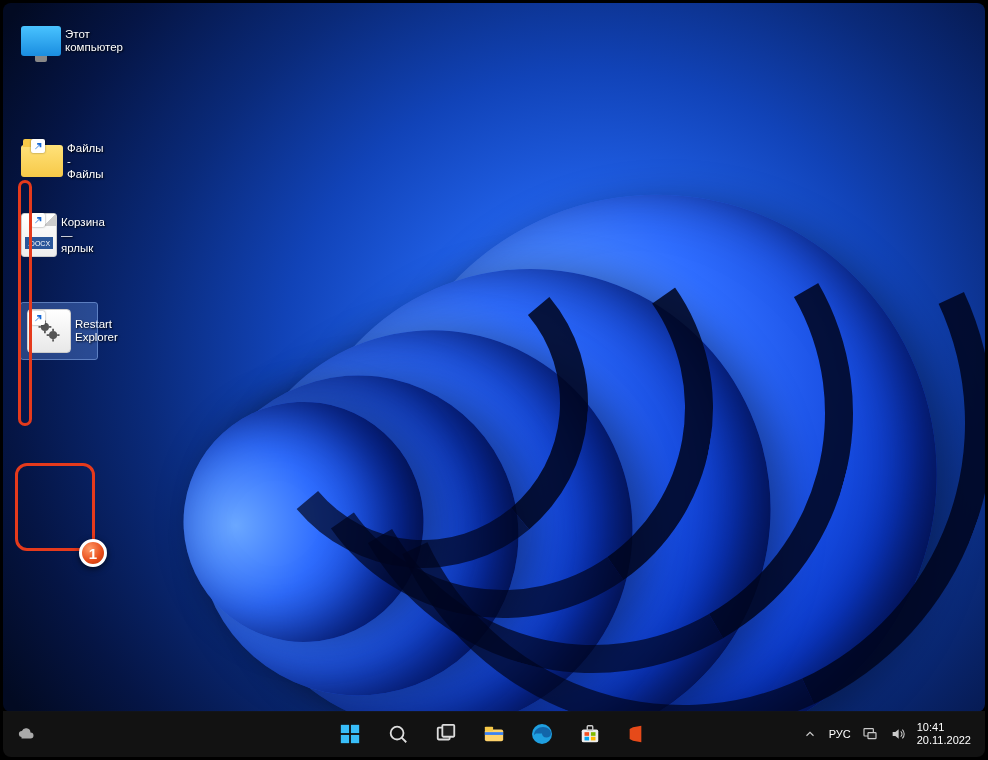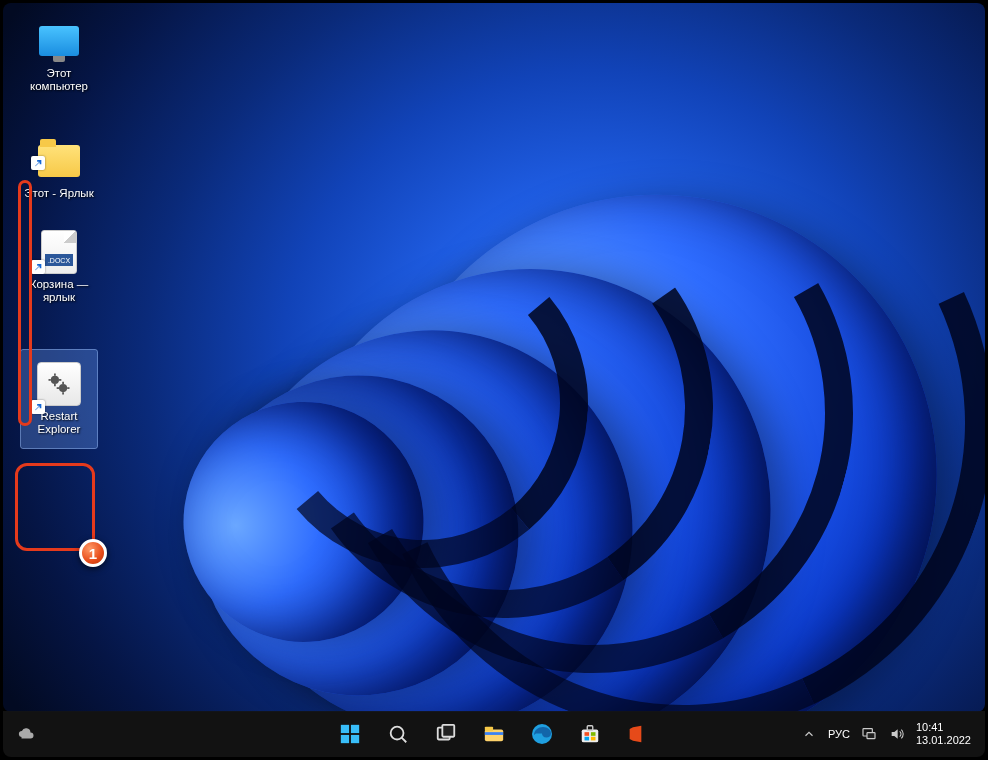--- a/index.html
+++ b/index.html
@@ -31,22 +31,22 @@
     position:absolute; border-radius:50%;
     border: 28px solid transparent;
     border-right-color: rgba(0,5,30,0.85);
     border-bottom-color: rgba(0,5,30,0.7);
   }
 
   
   .icons { position:absolute; left: 18px; top: 16px; display:flex; flex-direction:column; gap: 30px; }
   .row-icons { position:absolute; left: 18px; top: 16px; display:flex; gap: 40px; }
   .icon-item {
-    width: 76px; display:flex; flex-direction:column; align-items:center; gap:4px;
-    text-align:center; cursor: default; position: relative;
+    width: 76px; display:flex; flex-direction:row; align-items:center; gap:4px;
+    cursor: default; position: relative;
   }
   .icon-item .label { font-size: 11.5px; line-height: 13px; text-shadow: 1px 1px 2px #000; }
   .icon-img { width: 44px; height: 44px; display:flex; align-items:center; justify-content:center; }
   .shortcut-arrow {
     position:absolute; left: 10px; bottom: 30px;
     width: 14px; height: 14px; background:#fff; border-radius:2px;
     display:flex; align-items:center; justify-content:center;
     box-shadow: 0 0 2px rgba(0,0,0,0.5);
   }
   .shortcut-arrow svg { width: 10px; height:10px; }
@@ -80,21 +80,21 @@
   .folder::before { content:""; position:absolute; top:-6px; left:2px; width:16px; height:8px; background:#f7c948; border-radius:2px 2px 0 0; }
   .folder .inner-user { position:absolute; top:6px; left:11px; width:20px; height:20px; background:#fff; border-radius:50%; display:flex; align-items:center; justify-content:center; }
   .bin { width:36px; height:40px; background:linear-gradient(#fafafa,#d8d8d8); border-radius:4px 4px 6px 6px; position:relative; display:flex; align-items:center; justify-content:center; }
   .bin svg { width:24px; height:24px; }
   .docx { width:36px; height:44px; background:linear-gradient(#fff,#ededed); border-radius:3px; position:relative; border:1px solid #ccc; }
   .docx::after { content:""; position:absolute; right:0; top:0; width:12px; height:12px; background:linear-gradient(135deg,#fff 49%,#ccc 50%); }
   .docx span { position:absolute; bottom:7px; left:3px; right:3px; height:12px; background:#2b579a; color:#fff; font-size:7px; display:flex; align-items:center; justify-content:center; }
   .edge-ico { width:40px; height:40px; }
   .bat-ico { width:44px; height:44px; background:linear-gradient(#fff,#e8e8e8); border-radius:4px; border:1px solid #ccc; display:flex; align-items:center; justify-content:center; }
   .bat-ico svg { width:28px; height:28px; }
-  .selected { background: rgba(120,170,255,0.3); outline: 1px solid rgba(150,190,255,0.6); border-radius:2px; padding: 12px; }
+  .selected { background: rgba(120,170,255,0.3); outline: 1px solid rgba(150,190,255,0.6); border-radius:2px; padding: 6px; }
 </style>
 </head>
 <body>
 
 <div class="desktop">
   <div class="bloom">
     <div class="petal" style="width:560px;height:560px;left:240px;top:30px;transform:rotate(-8deg)"></div>
     <div class="petal" style="width:480px;height:480px;left:180px;top:60px;transform:rotate(-18deg)"></div>
     <div class="petal" style="width:400px;height:400px;left:130px;top:90px;transform:rotate(-28deg)"></div>
     <div class="petal" style="width:320px;height:320px;left:90px;top:120px;transform:rotate(-38deg)"></div>
@@ -117,21 +117,21 @@
   <div class="icons" style="top:136px;">
     <div class="icon-item">
       <div class="icon-img">
           <div class="folder"></div>
         </div>
       <div class="shortcut-arrow">
           <svg viewBox="0 0 24 24" fill="#1467d4">
             <path d="M5 19l10-10h-5V5h10v10h-4v-5L6 20z"></path>
           </svg>
         </div>
-      <div class="label">Этот - Ярлык</div>
+      <div class="label">Файлы - Файлы</div>
     </div>
 
     <div class="icon-item">
       <div class="icon-img">
           <div class="docx">
             <span>.DOCX</span>
           </div>
         </div>
       <div class="shortcut-arrow">
           <svg viewBox="0 0 24 24" fill="#1467d4">
@@ -254,16 +254,16 @@
         </svg>
     </div>
     <div class="tray-ico">
       <svg viewBox="0 0 24 24" width="16" height="16" fill="#ddd">
           <path d="M4 9h4l5-4v14l-5-4H4z"></path>
           <path d="M16 8a5 5 0 0 1 0 8M18.5 5.5a9 9 0 0 1 0 13" fill="none" stroke="#ddd" stroke-width="1.6"></path>
         </svg>
     </div>
     <div class="clock">
       <div>10:41</div>
-      <div>13.01.2022</div>
+      <div>20.11.2022</div>
     </div>
   </div>
 </div>
 
 </body></html>

